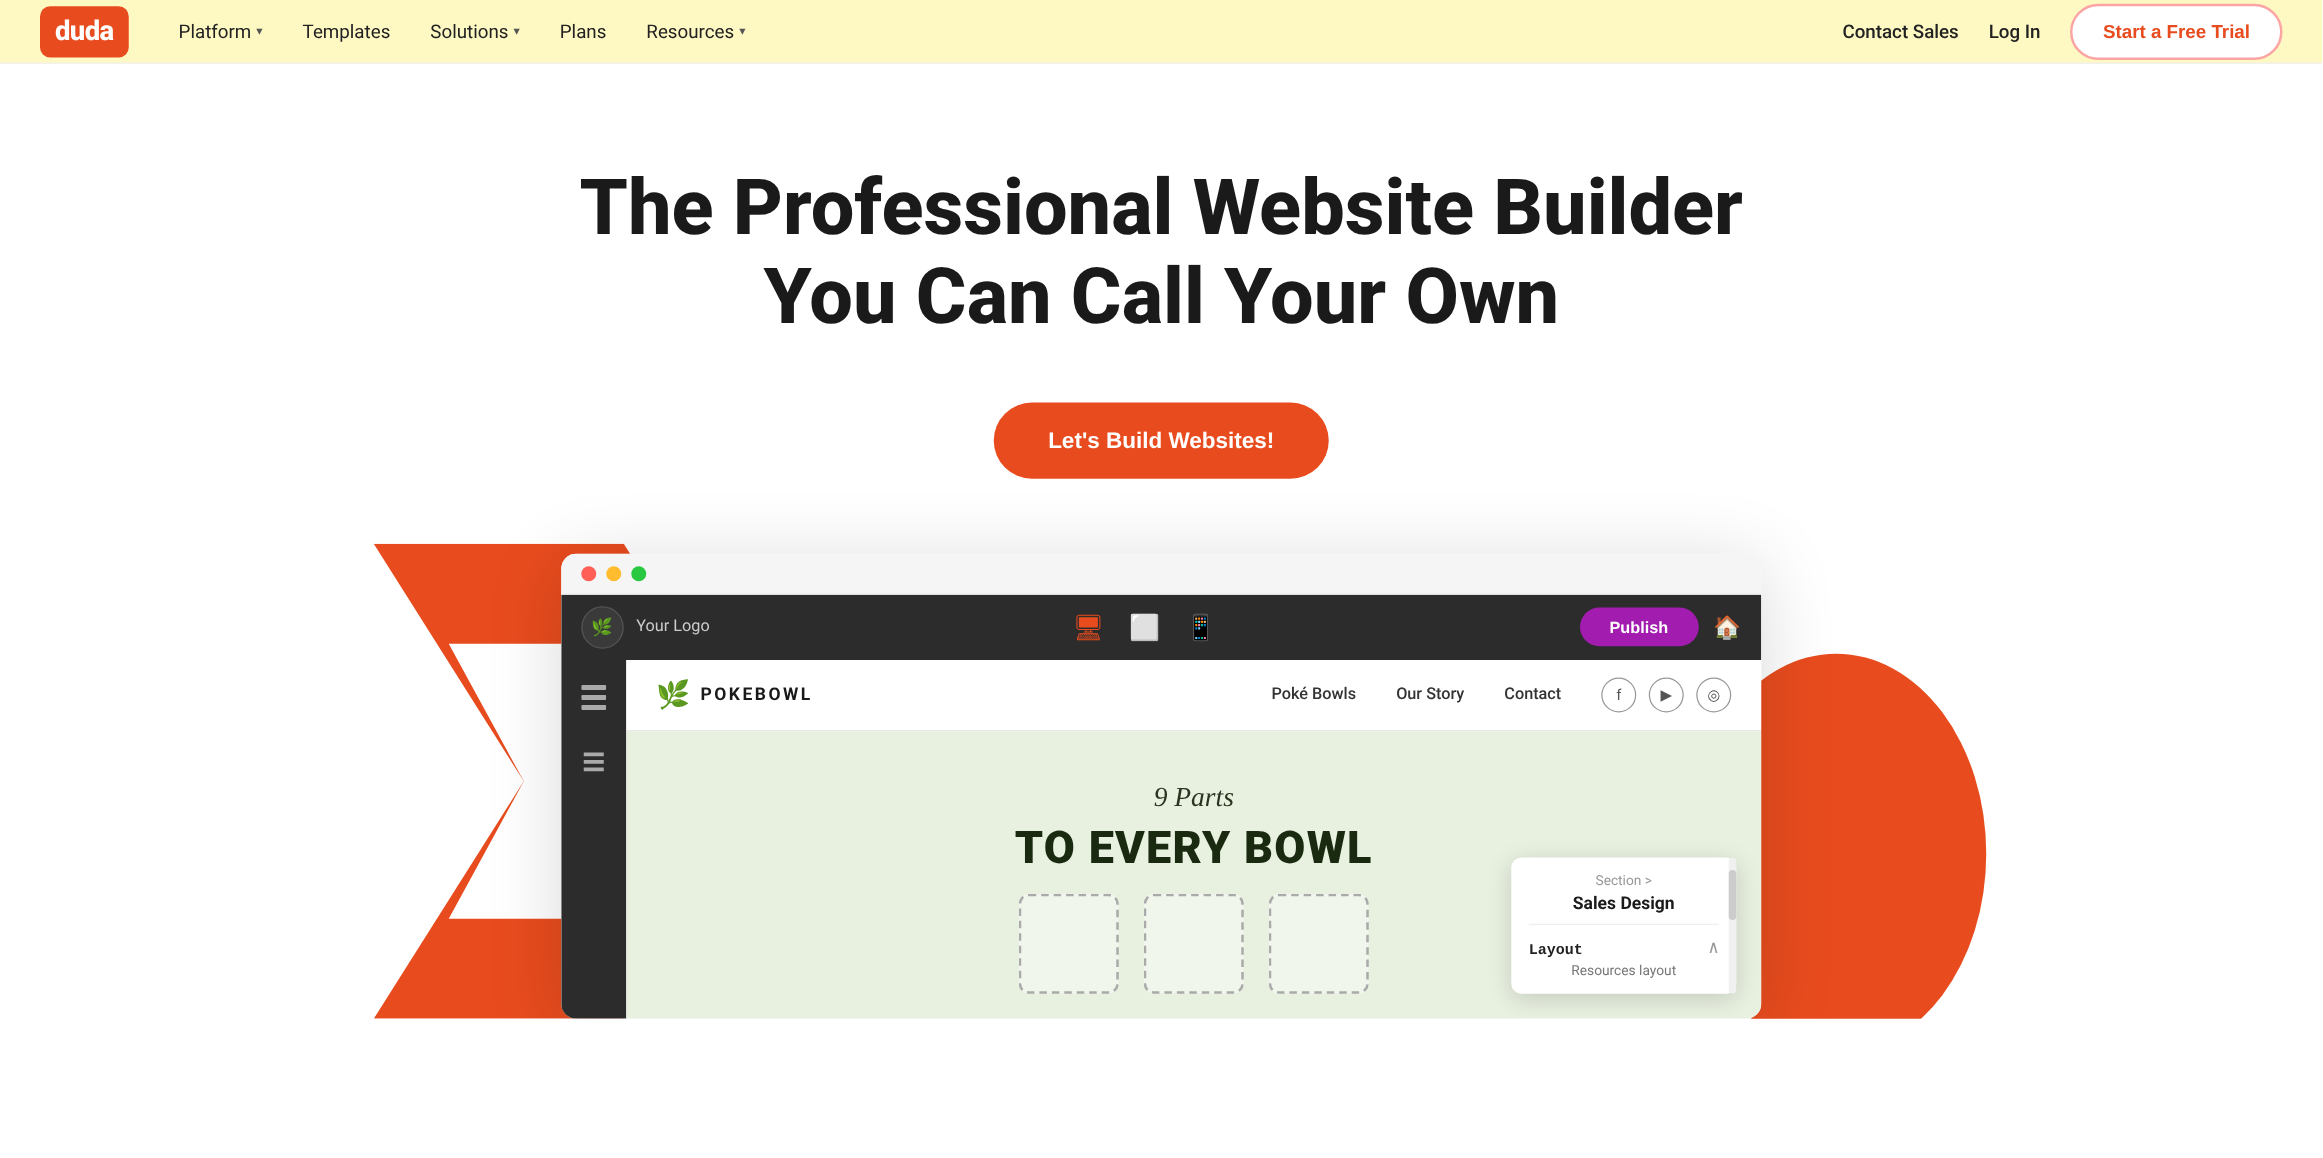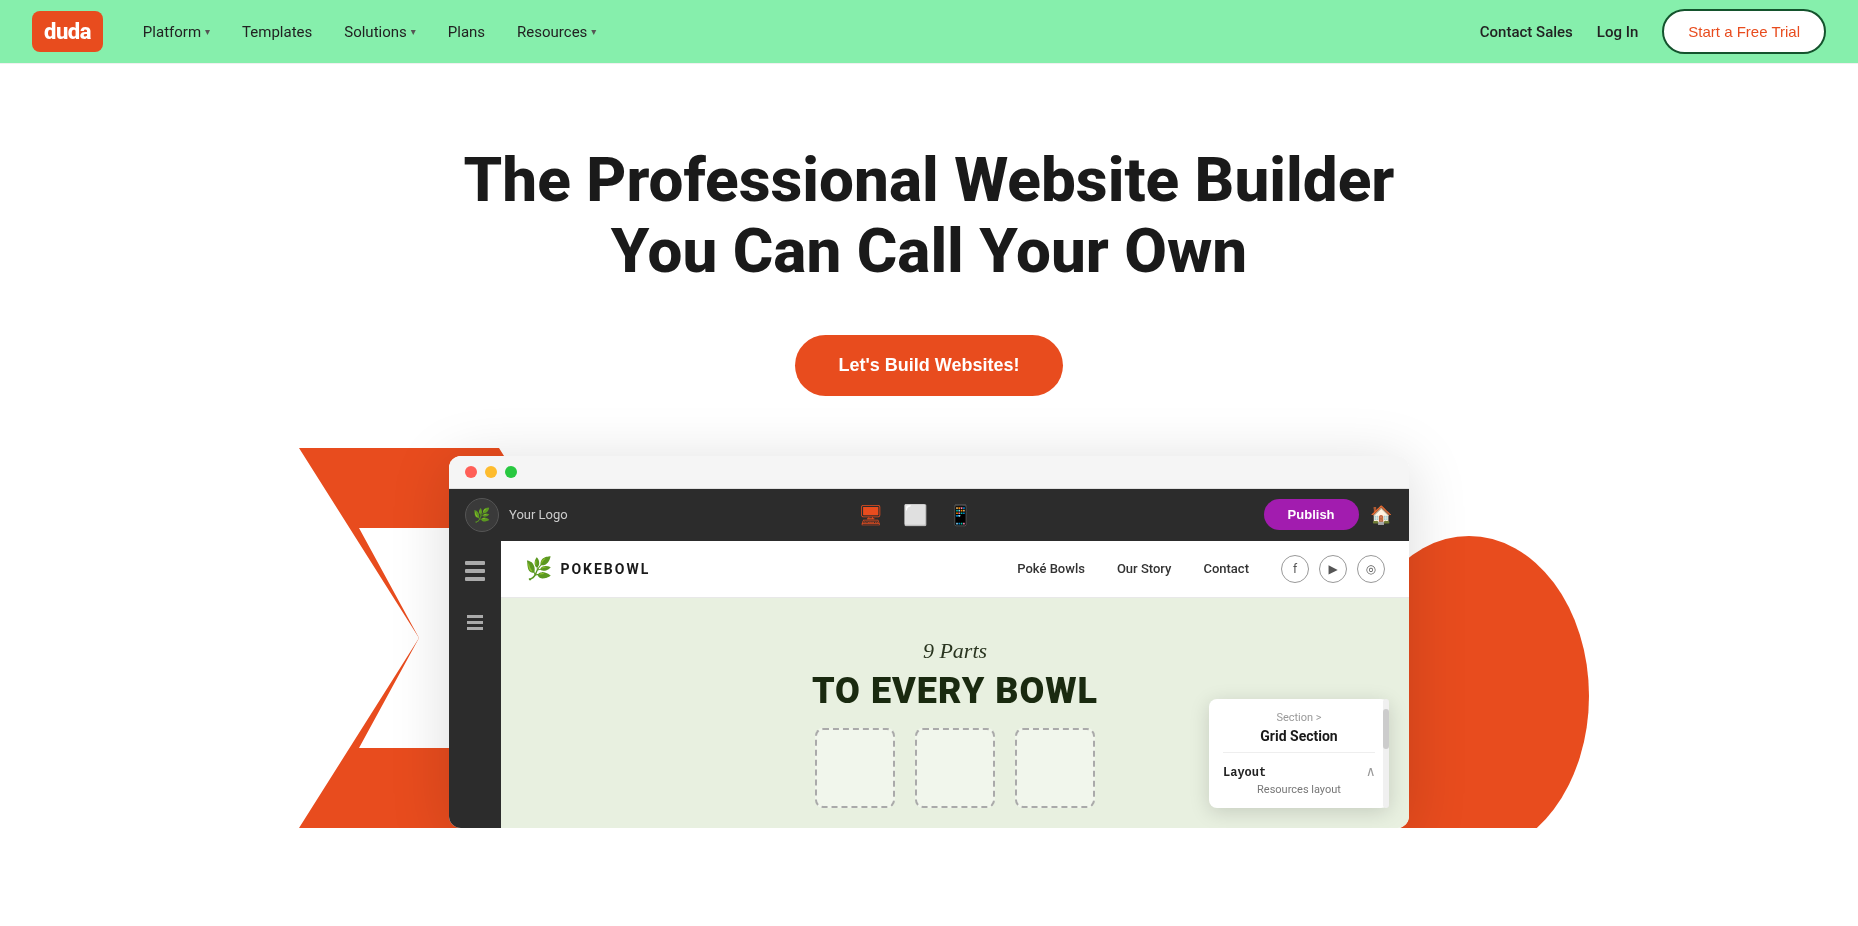--- a/index.html
+++ b/index.html
@@ -3,22 +3,22 @@
   <meta charset="utf-8">
   <style>
     * { margin: 0; padding: 0; box-sizing: border-box; }
     body { font-family: -apple-system, BlinkMacSystemFont, 'Segoe UI', Roboto, sans-serif; background: #fff; overflow-x: hidden; }
 
     
     nav {
       display: flex;
       align-items: center;
       padding: 0 32px;
-      height: 64px;
-      background: #86efac;
+      height: 51px;
+      background: #fef9c3;
       border-bottom: 1px solid #f0f0f0;
       position: relative;
       z-index: 10;
     }
     .logo {
       background: #e84c1e;
       color: #fff;
       font-weight: 800;
       font-size: 22px;
       padding: 8px 12px;
@@ -54,25 +54,25 @@
     .nav-contact, .nav-login {
       color: #222;
       font-size: 15px;
       font-weight: 500;
       cursor: pointer;
       text-decoration: none;
     }
     .btn-trial {
       background: #fff;
       color: #e84c1e;
-      border: 2px solid #14532d;
+      border: 2px solid #fca5a5;
       padding: 12px 24px;
       border-radius: 50px;
       font-size: 15px;
-      font-weight: 400;
+      font-weight: 700;
       cursor: pointer;
       white-space: nowrap;
     }
 
     
     .hero {
       text-align: center;
       padding: 80px 20px 60px;
       max-width: 1000px;
       margin: 0 auto;
@@ -508,21 +508,21 @@
           <div class="preview-tagline">9 Parts</div>
           <div class="preview-title">TO EVERY BOWL</div>
           <div class="preview-bowls-row">
             <div class="bowl-placeholder"></div>
             <div class="bowl-placeholder"></div>
             <div class="bowl-placeholder"></div>
           </div>
 
           <div class="grid-panel">
             <div class="grid-panel-breadcrumb">Section &gt;</div>
-            <div class="grid-panel-title">Grid Section</div>
+            <div class="grid-panel-title">Sales Design</div>
             <div class="grid-panel-row">
               <span class="grid-panel-label">Layout</span>
               <span class="grid-panel-chevron">∧</span>
             </div>
             <div class="grid-panel-sub">Resources layout</div>
             <div class="grid-panel-scrollbar">
               <div class="grid-panel-thumb"></div>
             </div>
           </div>
         </div>

